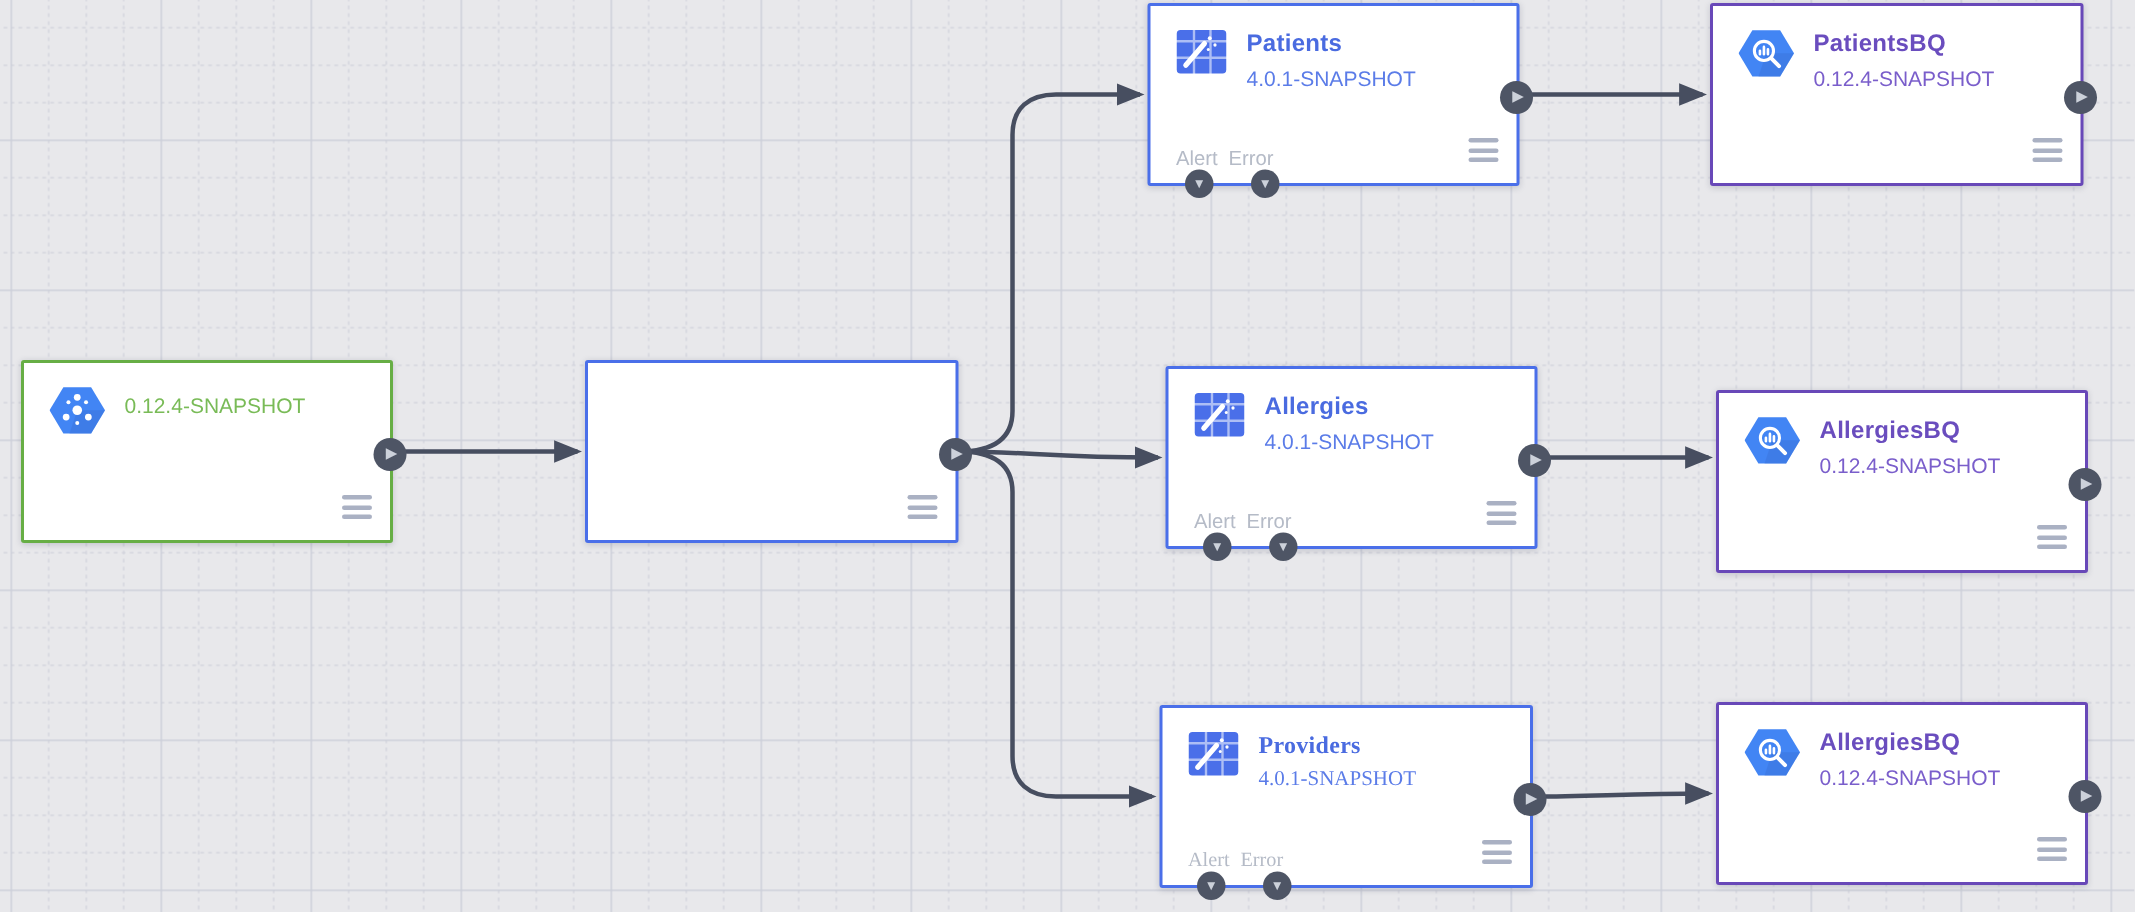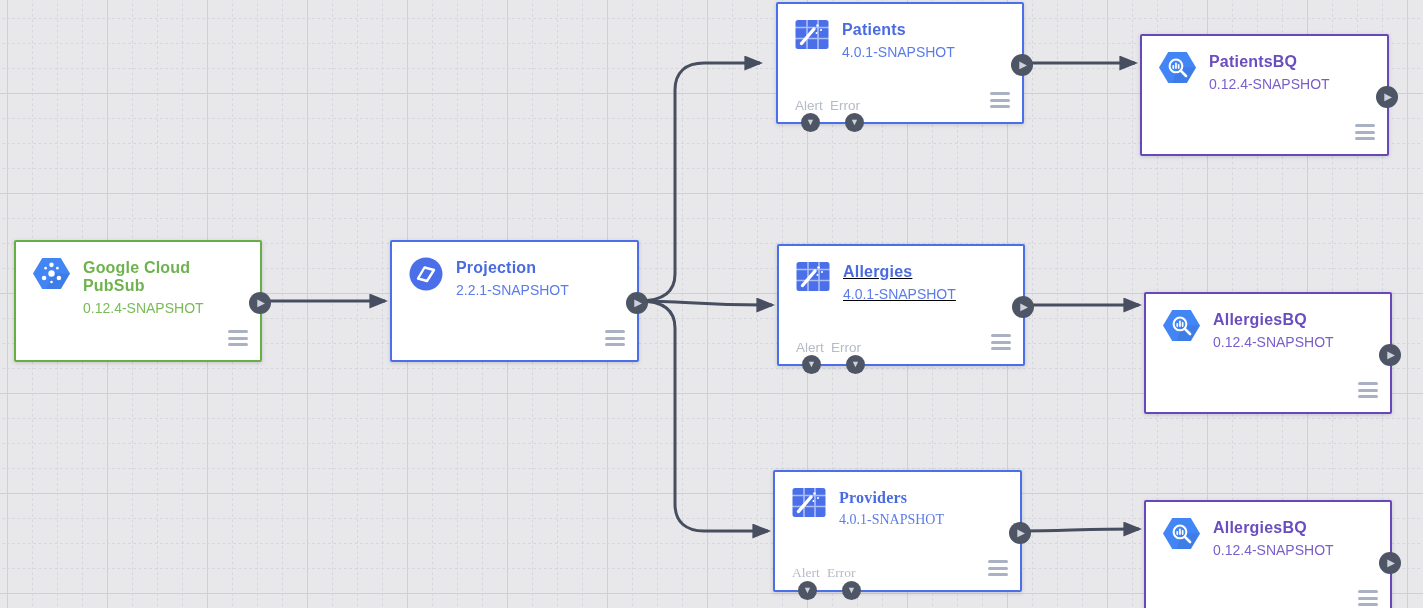--- a/index.html
+++ b/index.html
@@ -24,29 +24,29 @@
   .plabel{position:absolute;bottom:9px;font-size:13.5px;color:#b5bbc7;}
   .plabel.alert{left:17px;text-align:center;}
   .plabel.error{left:52px;}
   
   .t-green{border-color:#67ae45;}
   .t-green .title{color:#6fb24f;}
   .t-green .version{color:#79bb57;}
   .t-blue{border-color:#4a6fe9;}
   .t-blue .title{color:#4a6be0;}
   .t-blue .version{color:#5b7ce8;}
-  .t-purple{border-color:#6848b8;margin-top:32px;}
+  .t-purple{border-color:#6848b8;}
   .t-purple .title{color:#6a4dbe;}
   .t-purple .version{color:#7a5ecb;}
   
   .pos-pubsub{left:14px;top:240px;width:248px;}
   .pos-projection{left:390px;top:240px;width:249px;}
-  .pos-patients{left:765px;top:2px;width:248px;margin-left:11px;}
+  .pos-patients{left:765px;top:2px;width:248px;}
   .pos-patientsbq{left:1140px;top:2px;width:249px;}
-  .pos-allergies{left:777px;top:244px;width:248px;text-decoration:underline;}
+  .pos-allergies{left:777px;top:244px;width:248px;}
   .pos-allergiesbq{left:1144px;top:260px;width:248px;}
   .pos-providers{left:773px;top:470px;width:249px;font-family:Liberation Serif, serif;}
   .pos-providersbq{left:1144px;top:468px;width:248px;}
 </style>
 </head>
 <body>
 
 <div class="canvas">
 
   <svg class="links" width="1423" height="608">
@@ -83,45 +83,32 @@
             <circle cx="18" cy="7.6" r="2.2"></circle>
             <circle cx="10.8" cy="20.4" r="2.2"></circle>
             <circle cx="25.2" cy="20.4" r="2.2"></circle>
             <circle cx="12.3" cy="10.8" r="1.3"></circle>
             <circle cx="23.7" cy="10.8" r="1.3"></circle>
             <circle cx="18" cy="24.3" r="1.3"></circle>
           </g>
         </svg>
       </span>
       <div class="txt">
-        <div class="title">Google Cloud PubSub</div>
         <div class="version">0.12.4-SNAPSHOT</div>
       </div>
     </div>
     <div class="menu">
         <i></i>
         <i></i>
         <i></i>
       </div>
     <div class="port-out"><span>▶</span></div>
   </div>
 
   <div class="node t-blue pos-projection">
-    <div class="head">
-      <span class="icon">
-        <svg width="34" height="34" viewBox="0 0 34 34">
-          <circle cx="17" cy="17" r="16.5" fill="#4a6fe9"></circle>
-          <polygon points="9,21.5 15.5,10.5 25,13 18,24" fill="none" stroke="#ffffff" stroke-width="2.4" stroke-linejoin="round"></polygon>
-        </svg>
-      </span>
-      <div class="txt">
-        <div class="title">Projection</div>
-        <div class="version">2.2.1-SNAPSHOT</div>
-      </div>
-    </div>
     <div class="menu">
         <i></i>
         <i></i>
         <i></i>
       </div>
     <div class="port-out"><span>▶</span></div>
   </div>
 
   <div class="node t-blue pos-patients">
     <div class="head">

